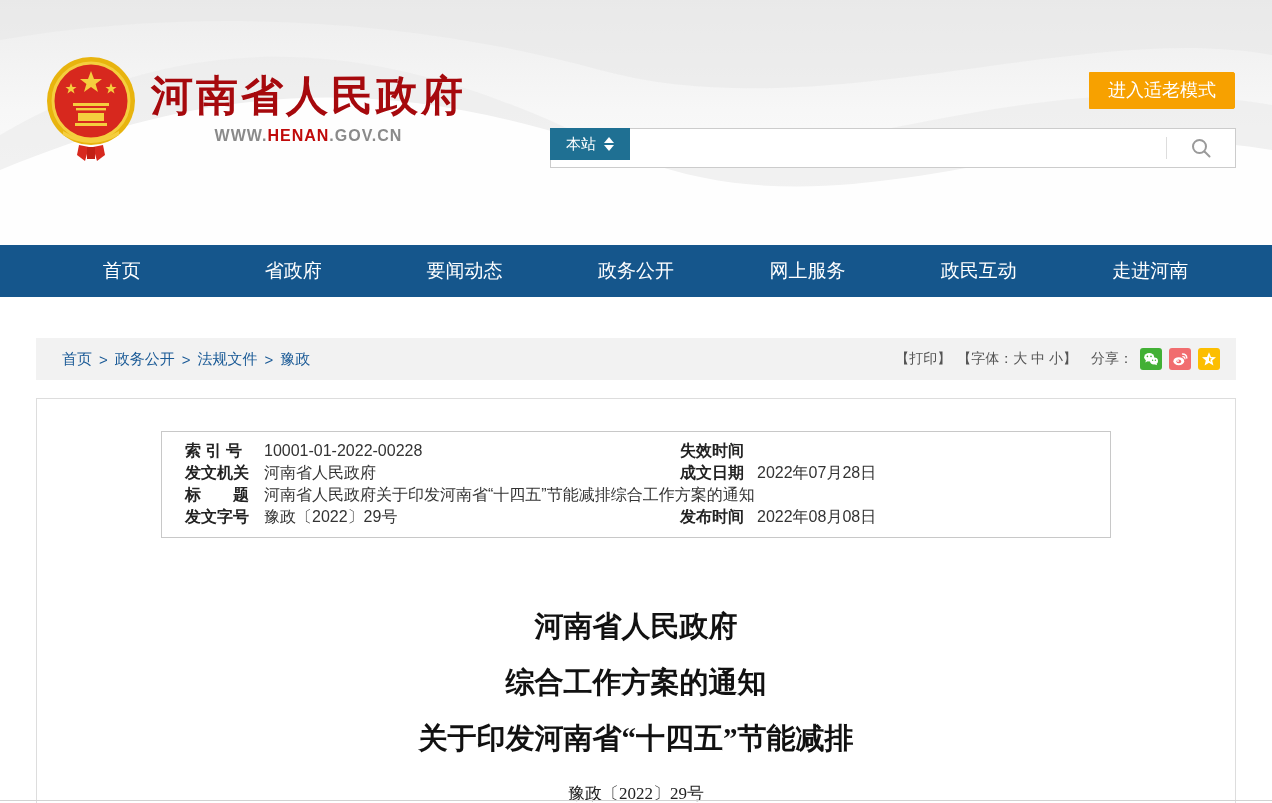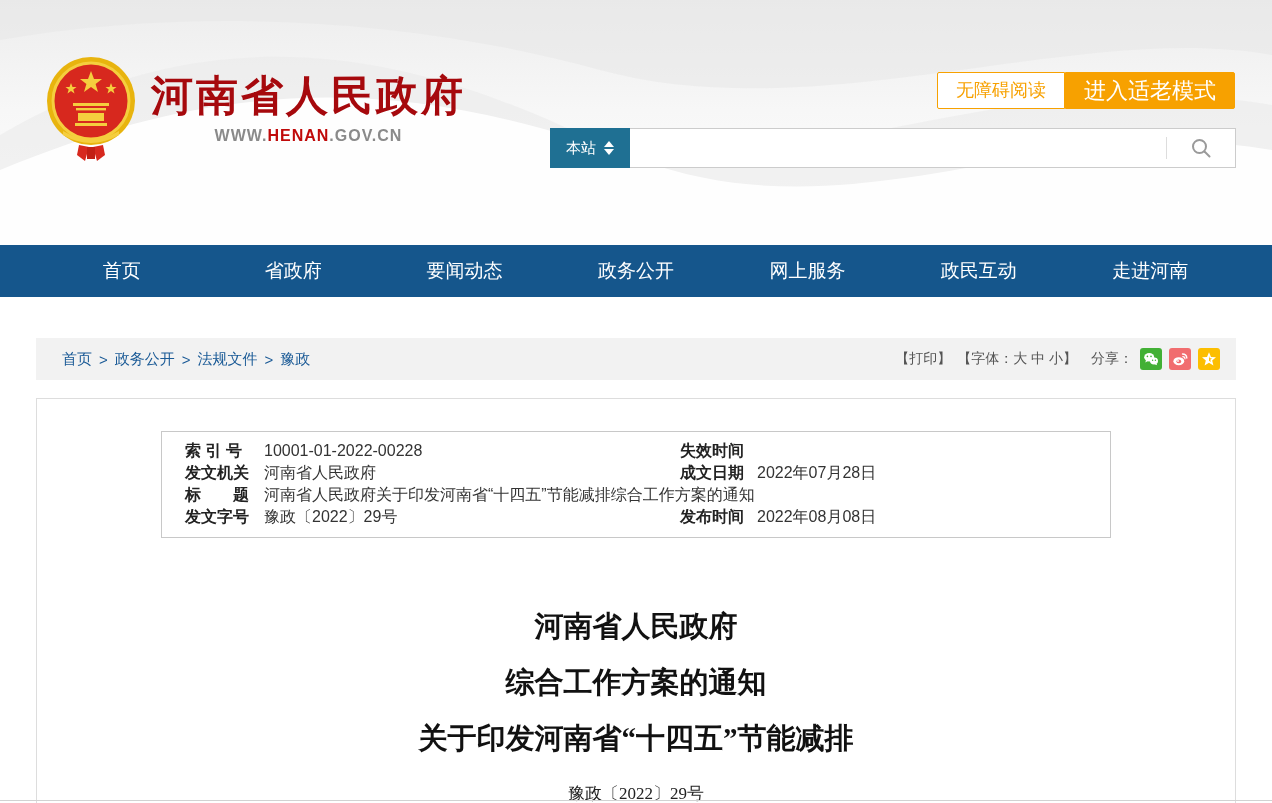--- a/index.html
+++ b/index.html
@@ -27,24 +27,24 @@
   .emblem{width:92px;height:106px;}
   .brand-text{margin-left:14px;padding-top:18px;}
   .site-title{font-size:42px;font-weight:bold;color:var(--brand-red);letter-spacing:3px;line-height:1.1;cursor:pointer;}
   .site-url{margin-top:8px;text-align:center;font-size:16px;letter-spacing:1px;color:#8a8a8a;font-weight:bold;}
   .site-url .red{color:#c00a0a;}
 
   .top-buttons{position:absolute;right:37px;top:72px;display:flex;}
   .btn-access{height:37px;padding:0 18px;background:#fff;border:1px solid var(--accent-orange);
     color:var(--accent-orange);font-size:18px;line-height:35px;cursor:pointer;border-radius:2px 0 0 2px;}
   .btn-elder{height:37px;padding:0 18px;background:var(--accent-orange);border:1px solid var(--accent-orange);
-    color:#fff;font-size:22px;line-height:35px;cursor:pointer;border-radius:0 2px 2px 0;}
+    color:#fff;font-size:18px;line-height:35px;cursor:pointer;border-radius:0 2px 2px 0;}
 
   .search-bar{position:absolute;left:550px;top:128px;width:686px;height:40px;display:flex;background:#fff;border:1px solid #ccc;}
-  .search-scope{width:80px;height:40px;margin:-1px 0 0 -1px;background:var(--search-blue);color:#fff;
+  .search-scope{width:80px;height:32px;margin:-1px 0 0 -1px;background:var(--search-blue);color:#fff;
     display:flex;align-items:center;justify-content:center;font-size:15px;cursor:pointer;}
   .sort-arrows{display:flex;flex-direction:column;margin-left:8px;}
   .sort-arrows i{display:block;width:0;height:0;border-left:5px solid transparent;border-right:5px solid transparent;}
   .sort-arrows i.up{border-bottom:6px solid #fff;margin-bottom:2px;}
   .sort-arrows i.down{border-top:6px solid #fff;}
   .search-input{flex:1;border:none;outline:none;height:38px;padding:0 12px;font-size:15px;background:transparent;}
   .search-divider{width:1px;height:22px;background:#ddd;align-self:center;}
   .search-btn{width:68px;height:38px;background:transparent;border:none;display:flex;align-items:center;justify-content:center;cursor:pointer;}
 
   
@@ -108,21 +108,20 @@
       <path d="M58 90 L48 92 L52 106 L60 100 Z" fill="#D7281E"></path>
       <rect x="42" y="92" width="8" height="12" fill="#C21E14"></rect>
     </svg>
     <div class="brand-text">
       <div class="site-title">河南省人民政府</div>
       <div class="site-url"><span>WWW.</span><span class="red">HENAN</span><span>.GOV.CN</span></div>
     </div>
   </div>
 
   <div class="top-buttons">
-    <div class="btn-access">无障碍阅读</div>
     <div class="btn-elder">进入适老模式</div>
   </div>
 
   <div class="search-bar">
     <div class="search-scope">
       <span>本站</span>
       <span class="sort-arrows">
           <i class="up"></i>
           <i class="down"></i>
         </span>

